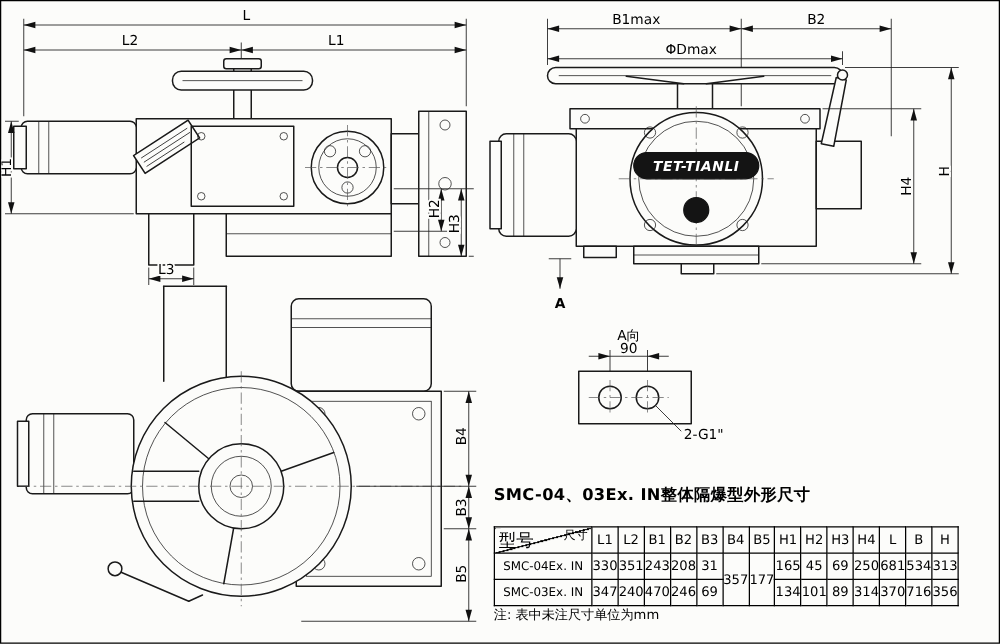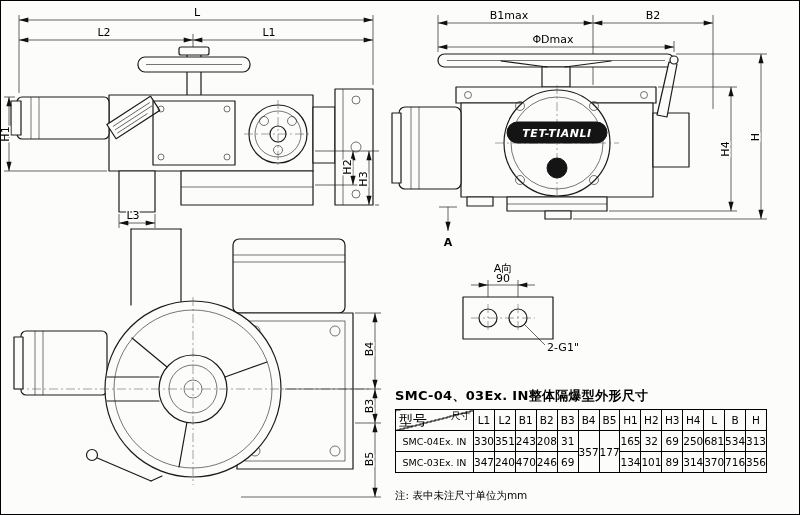--- a/index.html
+++ b/index.html
@@ -9,29 +9,29 @@
   svg{position:absolute;left:0;top:0}
   .s{stroke:#1a1a1a;fill:none;stroke-width:1.2;stroke-linejoin:round;stroke-linecap:round}
   .sw{stroke:#1a1a1a;fill:#fcfcfa;stroke-width:1.2;stroke-linejoin:round}
   .t{stroke:#1a1a1a;fill:none;stroke-width:0.6}
   .dim{stroke:#222;fill:none;stroke-width:0.7}
   .cl{stroke:#555;fill:none;stroke-width:0.55;stroke-dasharray:9 3 2 3}
   .blk{fill:#141414;stroke:#141414}
   text.d{font-size:11px;fill:#000;font-family:"DejaVu Sans",sans-serif;paint-order:stroke fill;stroke:#fcfcfa;stroke-width:3px}
   text.brand{font-size:11px;font-weight:bold;font-style:italic;fill:#fff;letter-spacing:.5px;font-family:"DejaVu Sans",sans-serif}
   .tableblock{position:absolute;left:394px;top:386px;width:402px}
-  .tbl-title{font-size:13px;font-weight:bold;letter-spacing:.3px;margin-bottom:4px;white-space:nowrap}
+  .tbl-title{font-size:13px;font-weight:bold;letter-spacing:.3px;margin-bottom:16px;white-space:nowrap}
   table{border-collapse:collapse;width:372px;table-layout:fixed;background:#fcfcfa}
   td{border:1px solid #000;text-align:center;vertical-align:middle;font-size:10.5px;height:21px;padding:0;overflow:hidden;white-space:nowrap}
   td.model{font-size:9.5px}
   td.corner{position:relative;background:
     linear-gradient(to bottom right,transparent calc(50% - .6px),#000 calc(50% - .6px),#000 calc(50% + .6px),transparent calc(50% + .6px))}
   .c-tr{position:absolute;top:0;right:3px;font-size:9.5px}
   .c-bl{position:absolute;bottom:0;left:3px;font-size:14px}
-  .tbl-note{font-size:10.5px;margin-top:16px;white-space:nowrap}
+  .tbl-note{font-size:10.5px;margin-top:0;white-space:nowrap}
 </style>
 </head>
 <body>
 
 <div class="sheet">
 
 <svg width="800" height="515" viewBox="0 0 800 515">
   <defs>
     <marker id="arr" viewBox="0 0 10 6" refX="9.6" refY="3" markerWidth="10" markerHeight="6" orient="auto-start-reverse" markerUnits="userSpaceOnUse">
       <path d="M0.3,0.4 L9.6,3 L0.3,5.6 Z" fill="#111"></path>
@@ -296,21 +296,21 @@
         <tr>
           <td class="model">SMC-04Ex. IN</td>
           <td>330</td>
           <td>351</td>
           <td>243</td>
           <td>208</td>
           <td>31</td>
           <td rowspan="2">357</td>
           <td rowspan="2">177</td>
           <td>165</td>
-          <td>32</td>
+          <td>45</td>
           <td>69</td>
           <td>250</td>
           <td>681</td>
           <td>534</td>
           <td>313</td>
         </tr>
         <tr>
           <td class="model">SMC-03Ex. IN</td>
           <td>347</td>
           <td>240</td>

